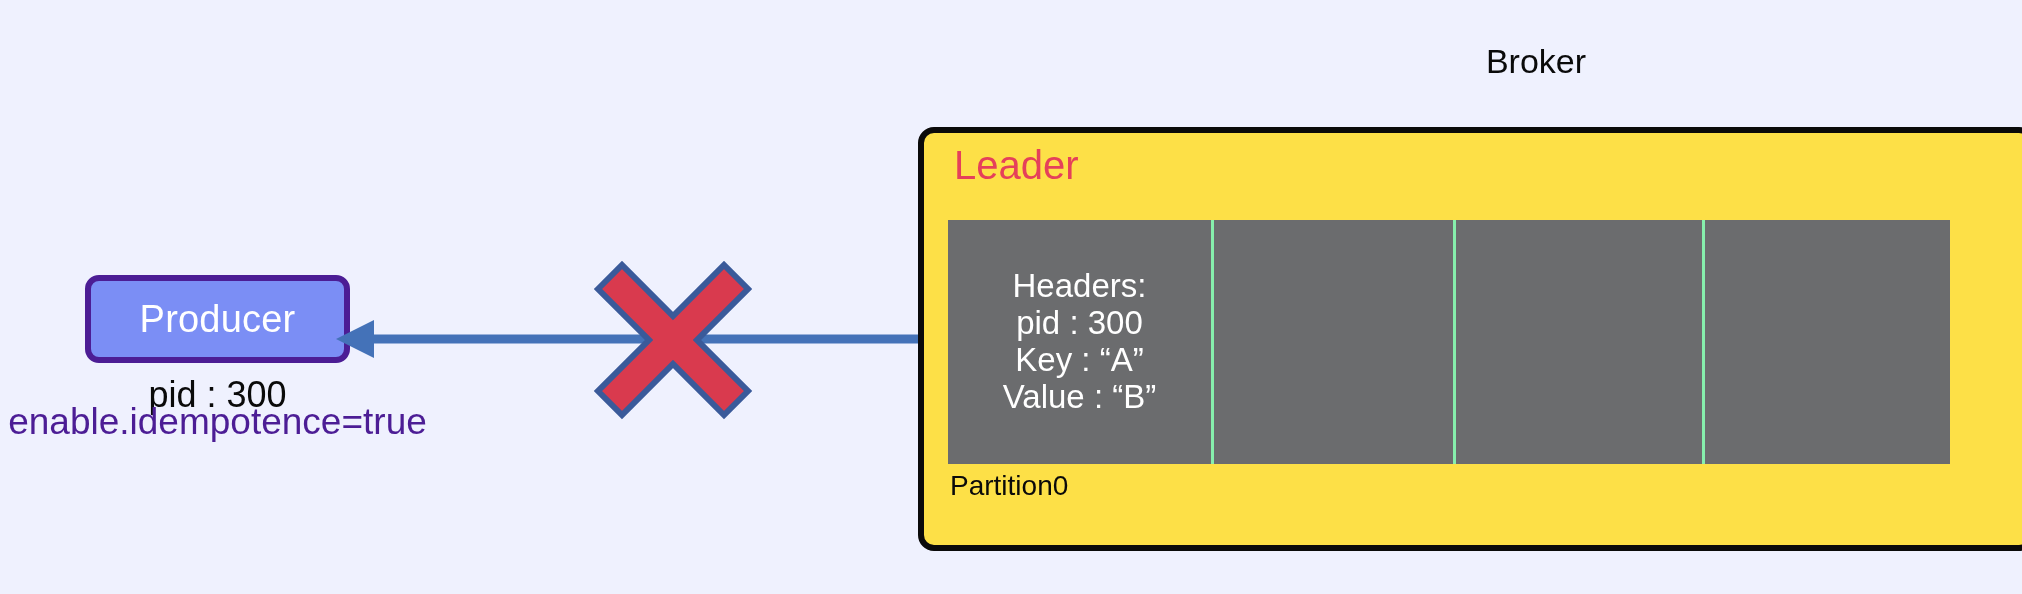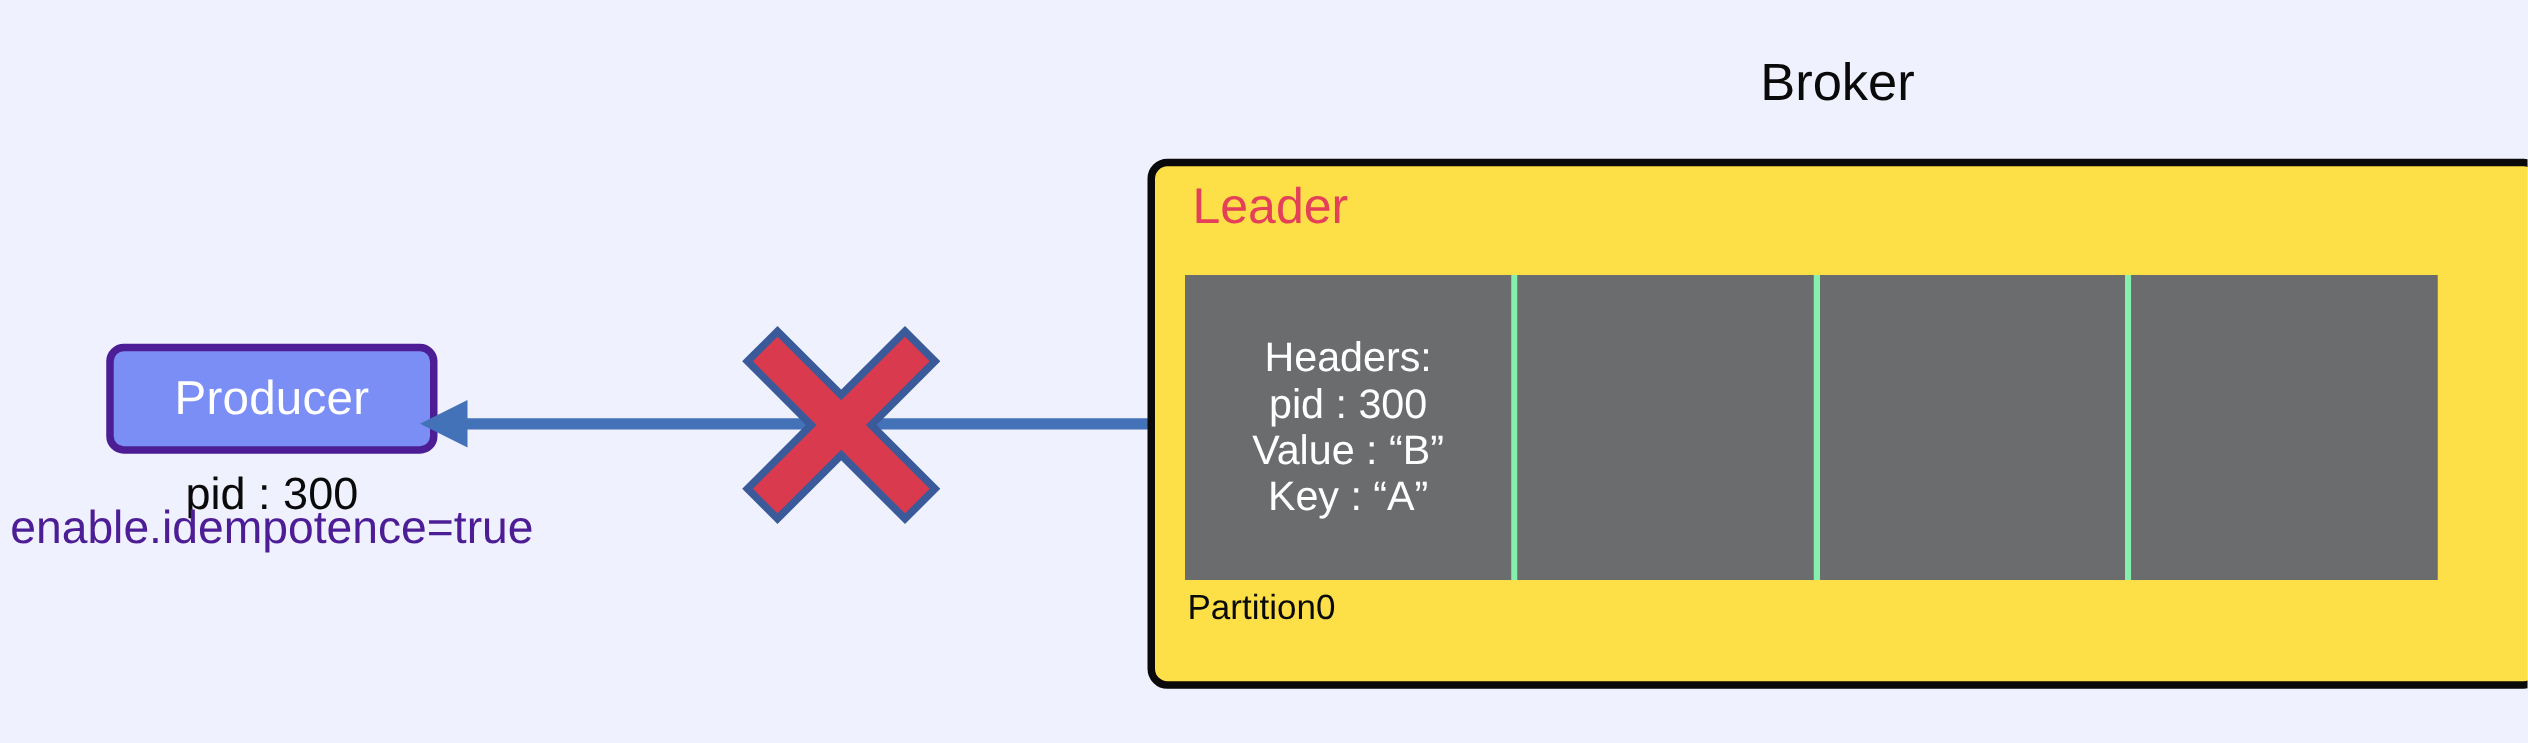--- a/index.html
+++ b/index.html
@@ -79,26 +79,26 @@
     position: absolute;
     left: 588px;
     top: 255px;
     width: 170px;
     height: 170px;
   }
 
   
   .broker-title {
     position: absolute;
-    left: 1250px;
+    left: 1316px;
     top: 43px;
     width: 440px;
     text-align: center;
     color: #0a0a0a;
-    font-size: 42px;
+    font-size: 34px;
     line-height: 1.1;
     white-space: nowrap;
   }
   .broker-box {
     position: absolute;
     left: 918px;
     top: 127px;
     width: 1117px;
     height: 424px;
     background: #fde047;
@@ -126,21 +126,21 @@
     background: #6b6c6e;
   }
   .cell {
     flex: 0 0 auto;
     position: relative;
     box-sizing: border-box;
     display: flex;
     align-items: center;
     justify-content: center;
     background: #6b6c6e;
-    border-right: 5px solid #86efac;
+    border-right: 3px solid #86efac;
   }
   .cell:last-child { border-right: none; }
   .cell-w1 { width: 266px; }
   .cell-w2 { width: 242px; }
   .cell-w3 { width: 249px; }
   .cell-w4 { width: 245px; }
 
   .cell-lines {
     text-align: center;
     color: #ffffff;
@@ -187,22 +187,22 @@
   <div class="broker-box">
 
     <div class="leader-label">Leader</div>
 
     <div class="partition-strip">
 
       <div class="cell cell-w1">
         <div class="cell-lines">
           <div>Headers:</div>
           <div>pid : 300</div>
+          <div>Key : “A”</div>
           <div>Value : “B”</div>
-          <div>Key : “A”</div>
         </div>
       </div>
 
       <div class="cell cell-w2"></div>
       <div class="cell cell-w3"></div>
       <div class="cell cell-w4"></div>
 
     </div>
 
     <div class="partition-label">Partition0</div>

